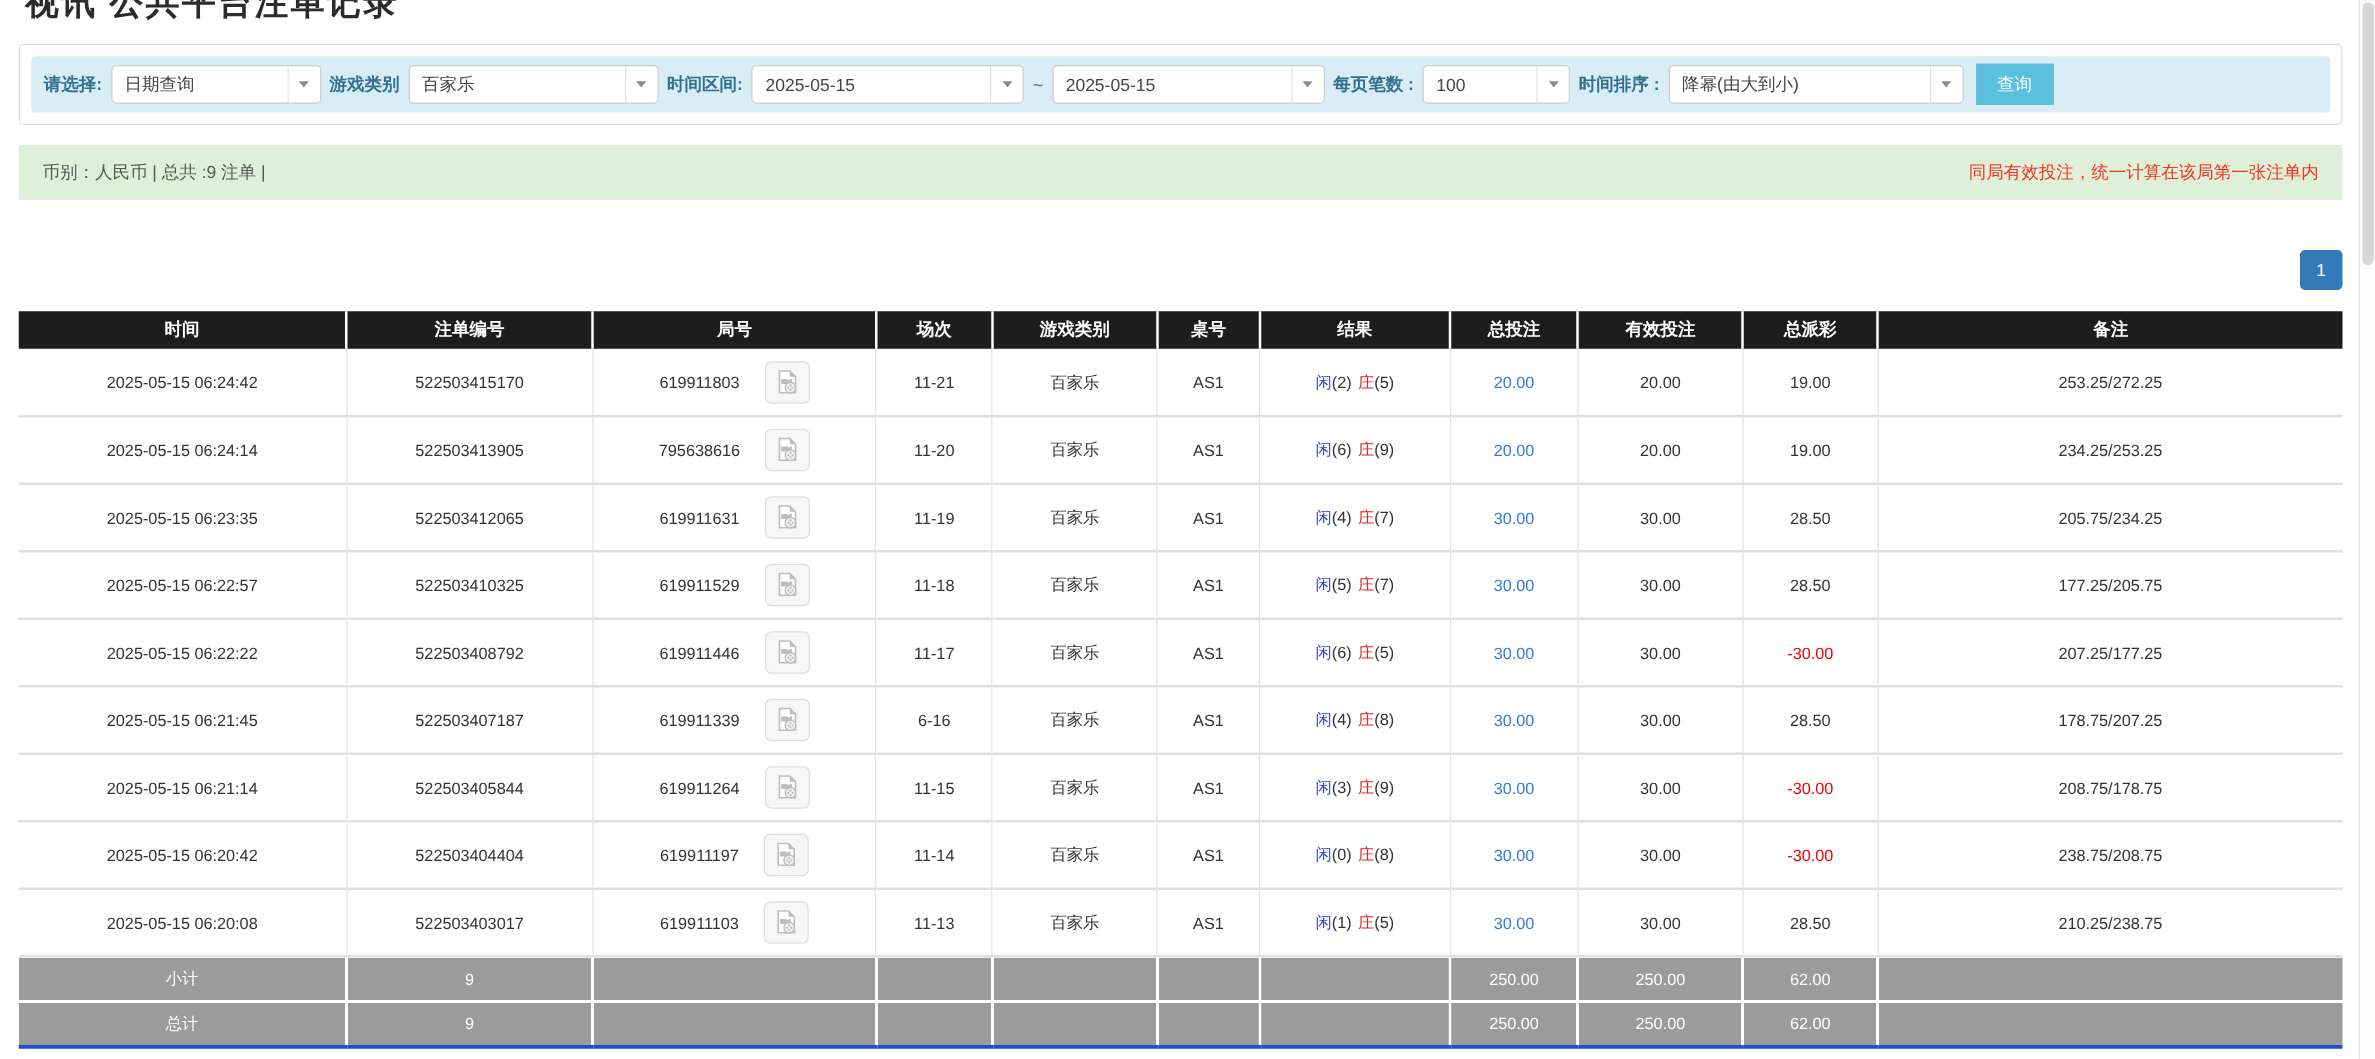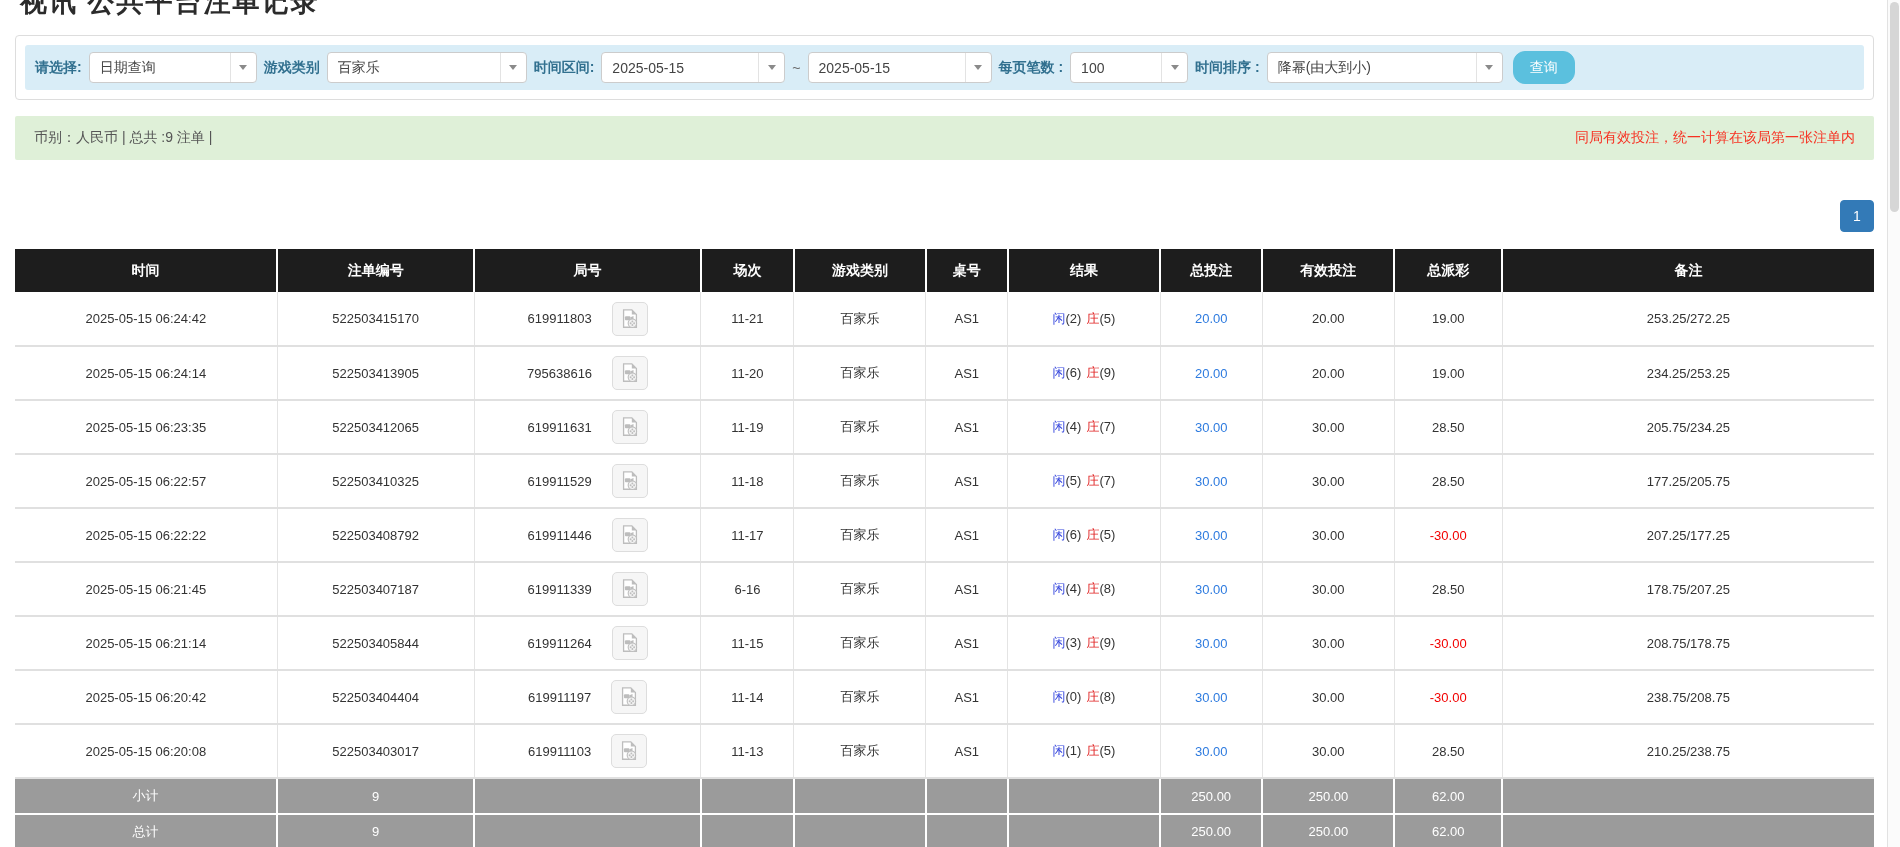--- a/index.html
+++ b/index.html
@@ -25,43 +25,43 @@
     padding:6px 10px; display:flex; align-items:center; gap:7px; }
   .f-label{ font-size:14px; font-weight:bold; color:var(--c-label); white-space:nowrap; }
   .combo{ background:#fff; border:1px solid #ccc; border-radius:4px; height:31px;
     display:flex; align-items:center; justify-content:space-between; cursor:pointer; }
   .combo-text{ font-size:14px; color:#444; padding:0 10px; white-space:nowrap;
     overflow:hidden; }
   .combo-arrow{ width:26px; height:100%; display:flex; align-items:center;
     justify-content:center; border-left:1px solid #e3e3e3; flex:0 0 26px; }
   .caret{ width:0; height:0; border-left:4px solid transparent;
     border-right:4px solid transparent; border-top:5px solid #8a8a8a; }
-  .w-select{width:168px;} .w-game{width:200px;} .w-date{width:184px;}
+  .w-select{width:168px;} .w-game{width:200px;} .w-date{width:218px;}
   .w-pp{width:118px;} .w-sort{width:236px;}
   .tilde{ font-size:14px; color:#666; }
   .query-btn{ background:var(--c-btn); color:#fff; border:1px solid var(--c-btn);
-    border-radius:12px; font-size:14px; height:33px; padding:0 16px; cursor:pointer;
+    border-radius:0; font-size:14px; height:33px; padding:0 16px; cursor:pointer;
     margin-left:3px; font-family:inherit; }
 
   
   .summary-bar{ margin-top:16px; background:var(--c-summary-bg); border-radius:2px;
     padding:13px 19px; display:flex; justify-content:space-between; align-items:center; }
   .summary-left{ font-size:14px; color:var(--c-summary-text); }
   .summary-right{ font-size:14px; color:var(--c-notice); }
 
   
   .pager-row{ margin-top:40px; display:flex; justify-content:flex-end; height:32px; }
   .page-btn{ min-width:34px; height:32px; background:var(--c-page); color:#fff;
     border:1px solid var(--c-page); border-radius:4px; font-size:14px;
     display:flex; align-items:center; justify-content:center; cursor:pointer; }
 
   
   .bet-table{ width:100%; margin-top:17px; border-collapse:collapse; table-layout:fixed; }
   .bet-table th{ background:var(--c-head); color:#fff; font-size:14px; font-weight:bold;
-    height:43px; border-right:2px solid #fff; text-align:center; }
+    height:30px; border-right:2px solid #fff; text-align:center; }
   .bet-table th:last-child{ border-right:none; }
   .bet-table td{ font-size:13px; color:#333; text-align:center; height:54px;
     border-right:1px solid #e4e4e4; border-bottom:2px solid #e0e0e0;
     background:#fff; padding:2px 4px; overflow:hidden; white-space:nowrap; }
   .bet-table td:last-child{ border-right:none; }
   col.c-time{width:14.1%;} col.c-bet{width:10.6%;} col.c-round{width:12.2%;}
   col.c-sess{width:5.0%;} col.c-game{width:7.1%;} col.c-table{width:4.4%;}
   col.c-res{width:8.2%;} col.c-tb{width:5.5%;} col.c-vb{width:7.1%;}
   col.c-po{width:5.8%;} col.c-rm{width:20.0%;}
 
@@ -70,21 +70,21 @@
     border-radius:5px; display:inline-flex; align-items:center; justify-content:center;
     cursor:pointer; padding:0; }
   .player{ color:var(--c-player); }
   .banker{ color:var(--c-banker); margin-left:5px; }
   .bet-link{ color:var(--c-link); text-decoration:none; cursor:pointer; }
   td.neg{ color:var(--c-neg); }
 
   .footer-row td{ background:var(--c-foot); color:#fff; font-size:13px; height:36px;
     border-right:2px solid #fff; border-bottom:2px solid #fff; }
   .footer-row td:last-child{ border-right:none; }
-  .footer-row.last td{ border-bottom:3px solid #404040; }
+  .footer-row.last td{ border-bottom:3px solid #1d4ed8; }
 
   
   .scrollbar{ position:absolute; top:0; right:0; width:13px; height:847px;
     background:#fbfbfb; border-left:1px solid #e2e2e2; }
   .scroll-thumb{ position:absolute; top:2px; left:2px; width:9px; height:210px;
     background:#d6d6d6; border-radius:5px; }
 </style>
 </head>
 <body>
 

